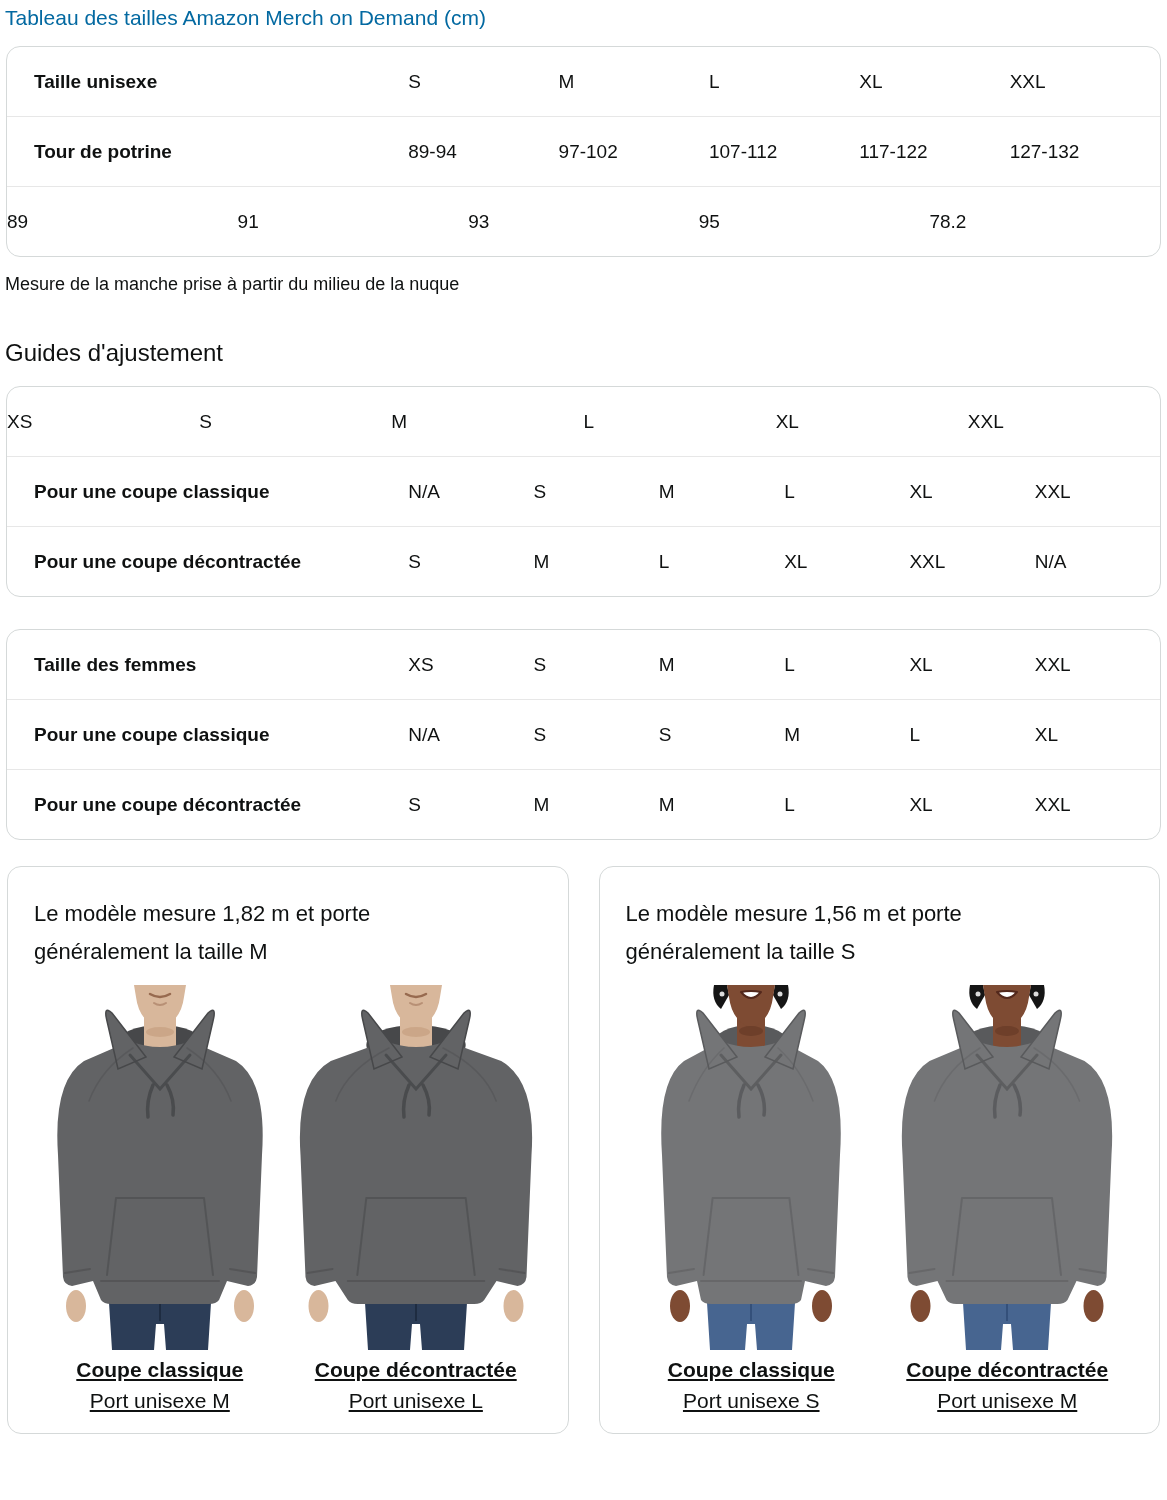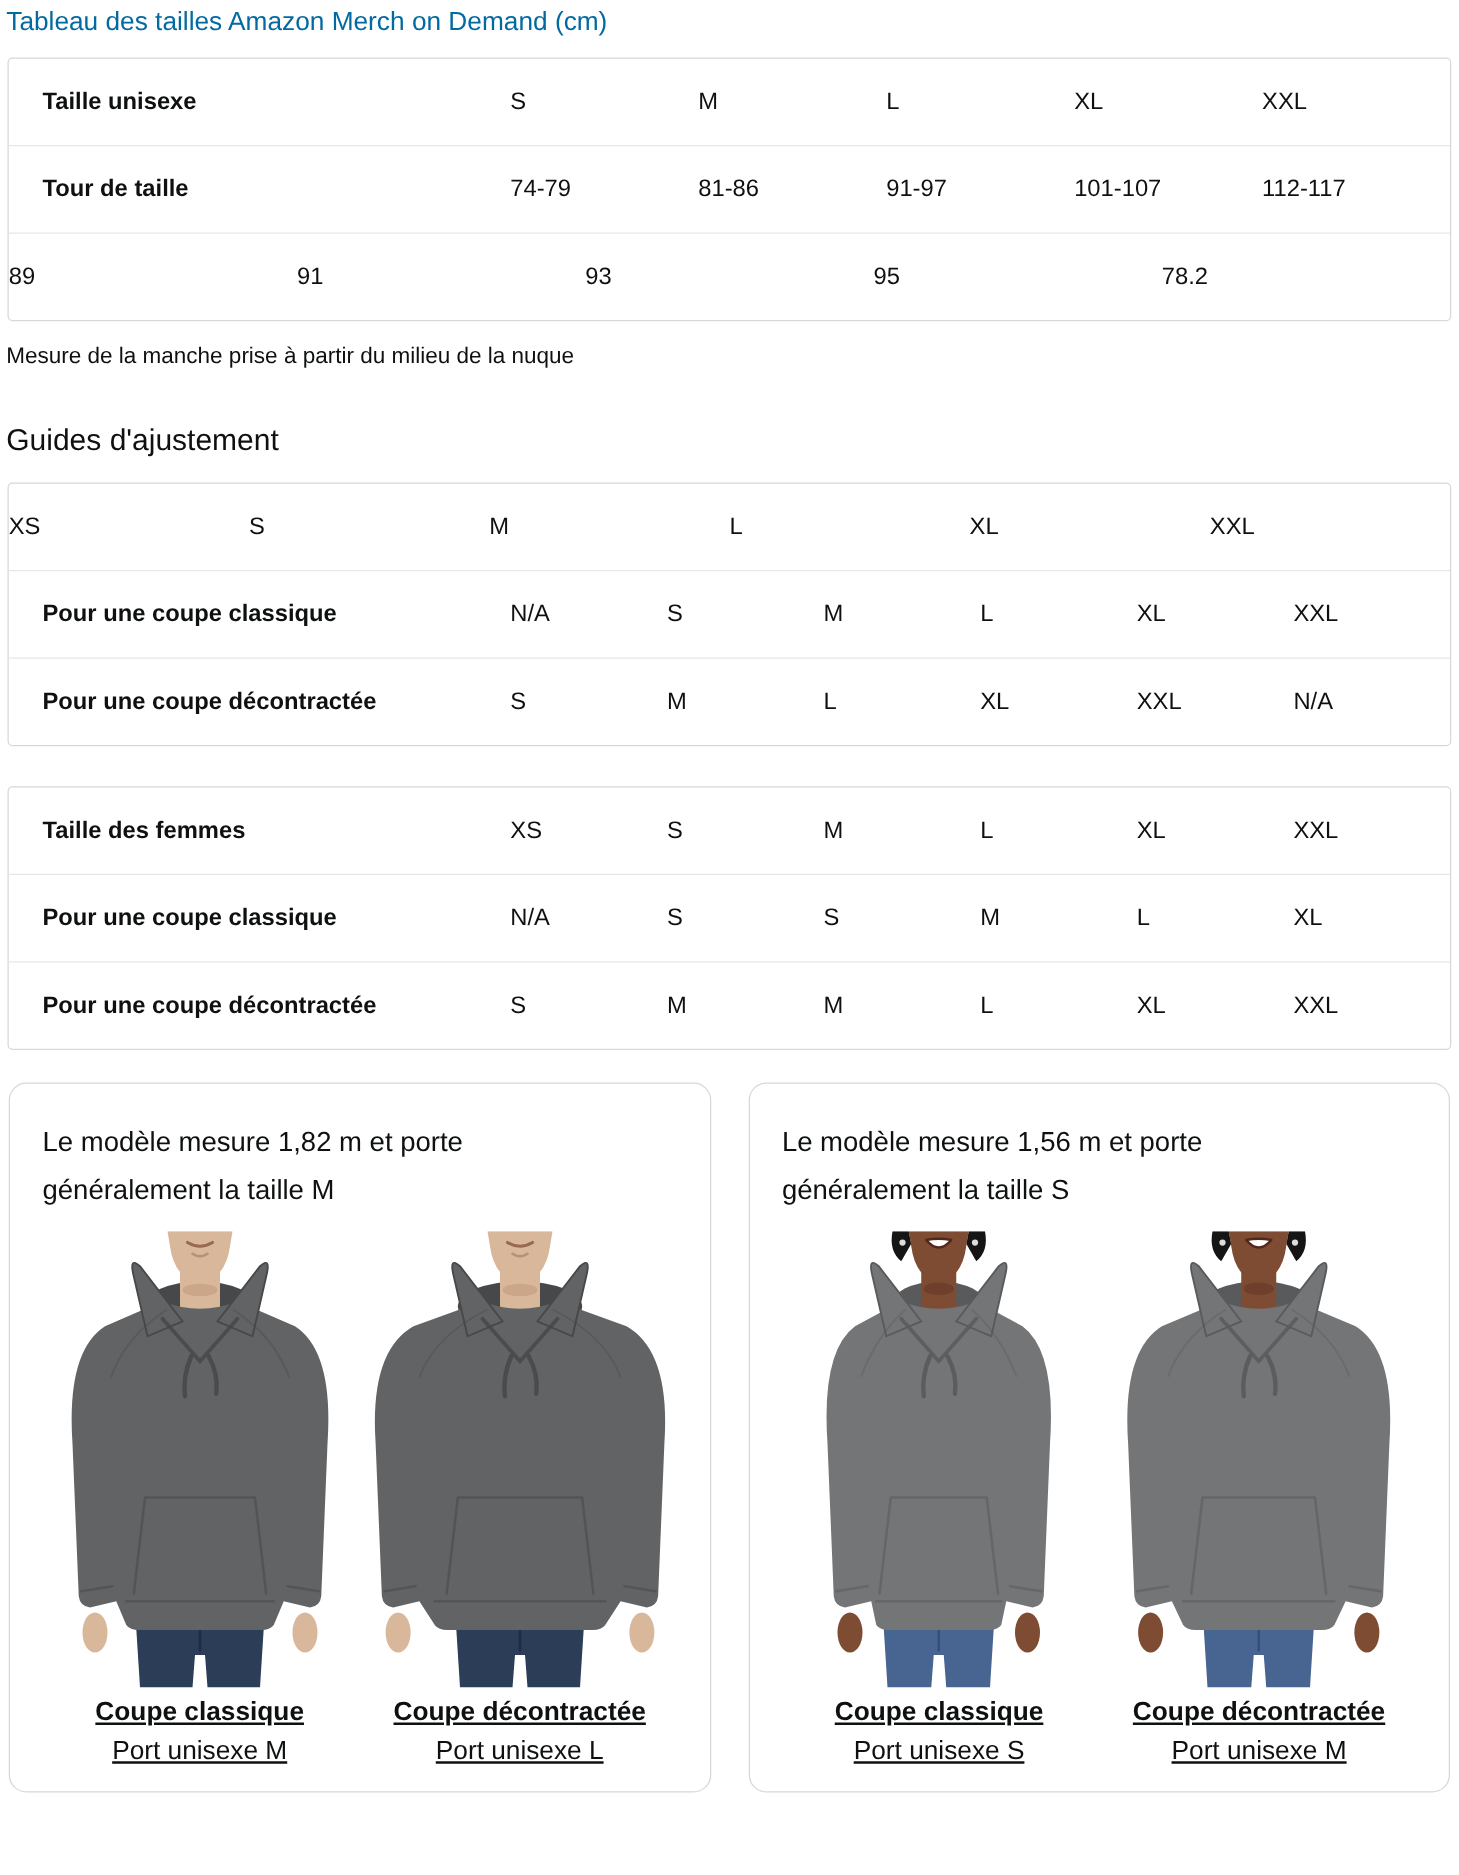--- a/index.html
+++ b/index.html
@@ -5,21 +5,21 @@
   html,body{margin:0;padding:0;background:#fff;}
   body{
     width:1167px;
     font-family:"Liberation Sans", sans-serif;
     color:#0F1111;
     -webkit-font-smoothing:antialiased;
   }
   .page{box-sizing:border-box;width:1167px;padding:4px 5px 8px;}
   .title{font-size:21px;font-weight:400;margin:2px 0 16px 0;color:#0369a1;}
   .stable{
-    border:1px solid #D5D9D9;border-radius:4px;overflow:hidden;margin:0 1px;
+    border:1px solid #D5D9D9;border-radius:14px;overflow:hidden;margin:0 1px;
     background:#fff;
   }
   .trow{display:flex;align-items:center;height:69px;border-bottom:1px solid #E7E7E7;}
   .trow:last-child{border-bottom:none;}
   .tlabel{
     flex:0 0 34.8%;box-sizing:border-box;padding-left:27px;
     font-weight:700;font-size:19px;white-space:nowrap;
   }
   .tcell{flex:1 1 0;min-width:0;font-size:19px;white-space:nowrap;}
   .note{font-size:18px;margin:17px 0 0 0;}
@@ -49,26 +49,26 @@
   <div class="stable">
     <div class="trow">
       <div class="tlabel">Taille unisexe</div>
       <div class="tcell">S</div>
       <div class="tcell">M</div>
       <div class="tcell">L</div>
       <div class="tcell">XL</div>
       <div class="tcell">XXL</div>
     </div>
     <div class="trow">
-      <div class="tlabel">Tour de taille</div>
-      <div class="tcell">74-79</div>
-      <div class="tcell">81-86</div>
-      <div class="tcell">91-97</div>
-      <div class="tcell">101-107</div>
-      <div class="tcell">112-117</div>
+      <div class="tlabel">Tour de potrine</div>
+      <div class="tcell">89-94</div>
+      <div class="tcell">97-102</div>
+      <div class="tcell">107-112</div>
+      <div class="tcell">117-122</div>
+      <div class="tcell">127-132</div>
     </div>
     <div class="trow">
       <div class="tcell">89</div>
       <div class="tcell">91</div>
       <div class="tcell">93</div>
       <div class="tcell">95</div>
       <div class="tcell">78.2</div>
     </div>
   </div>
 

